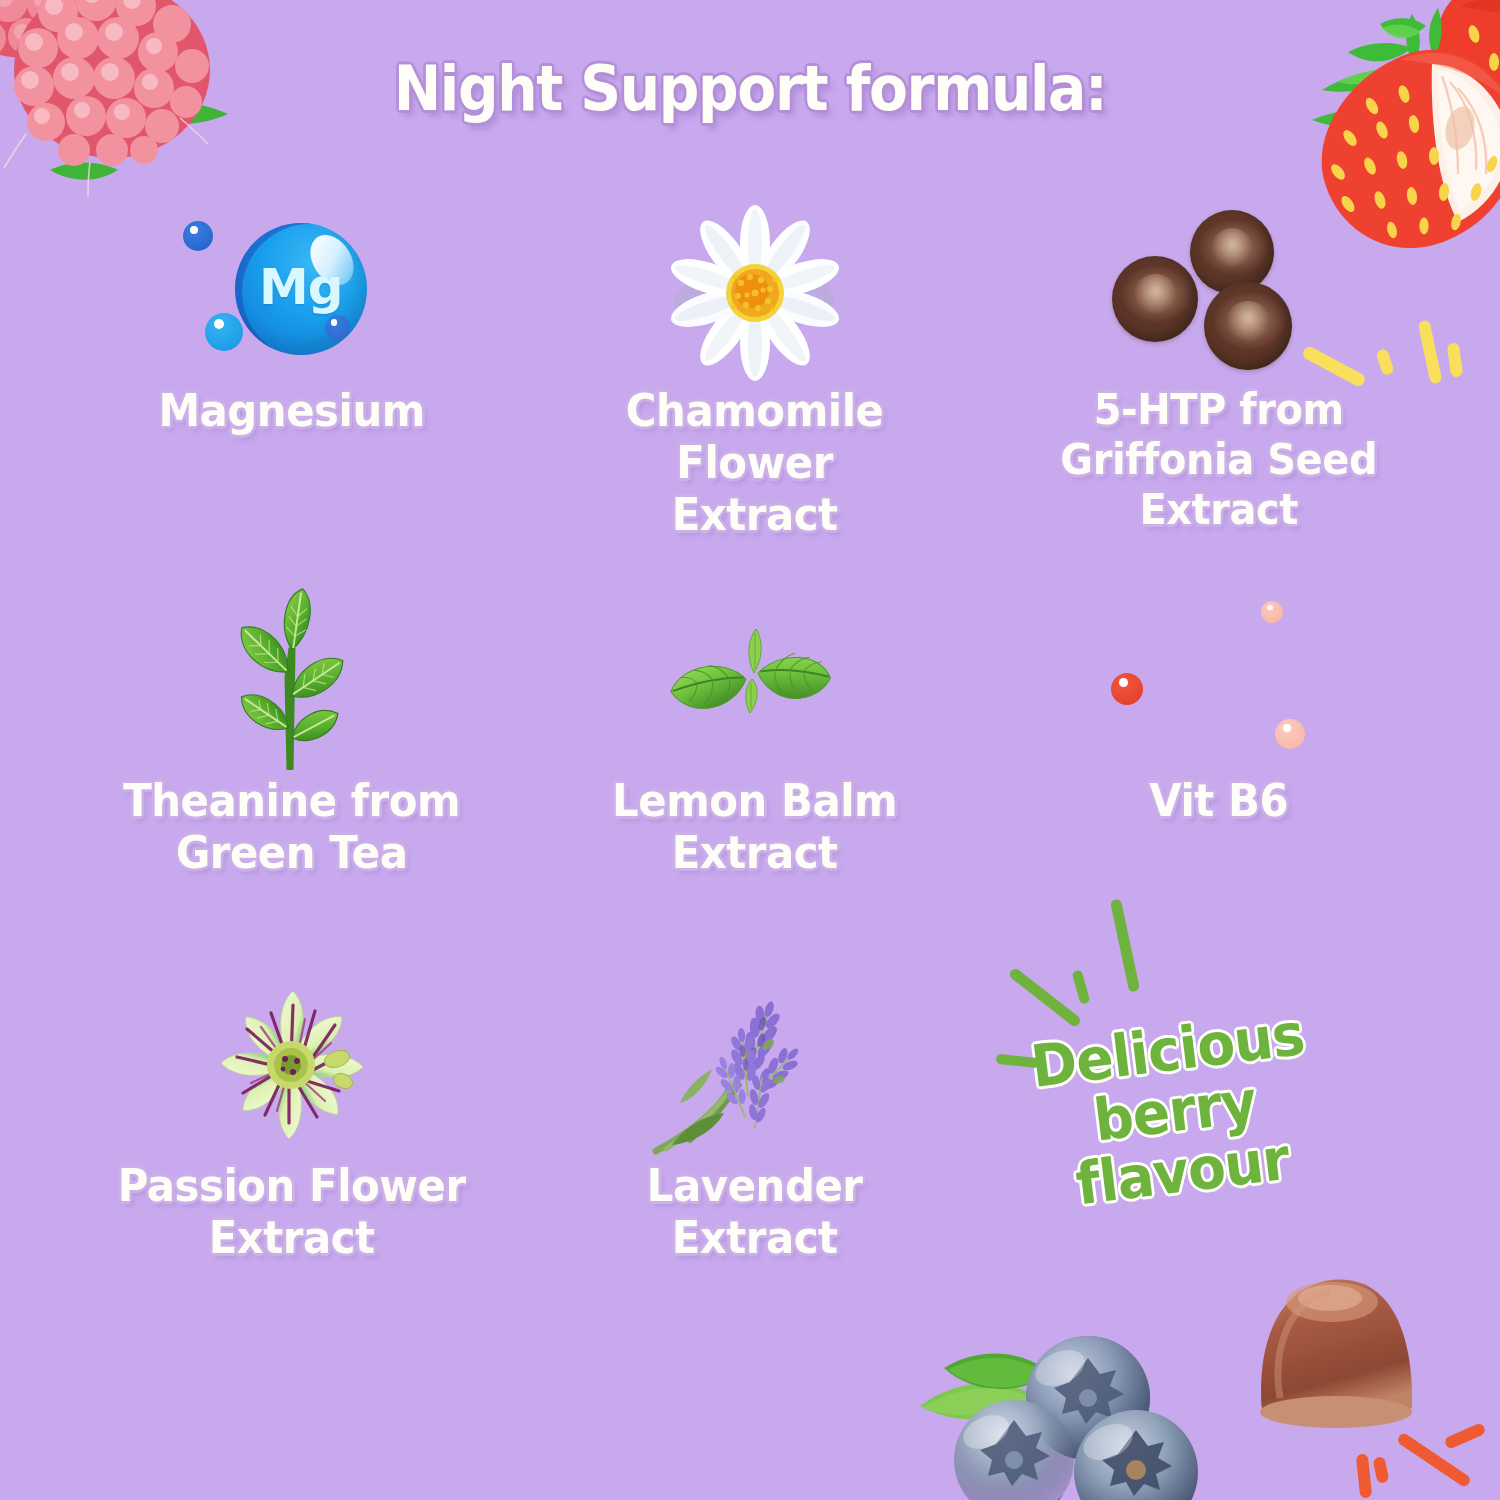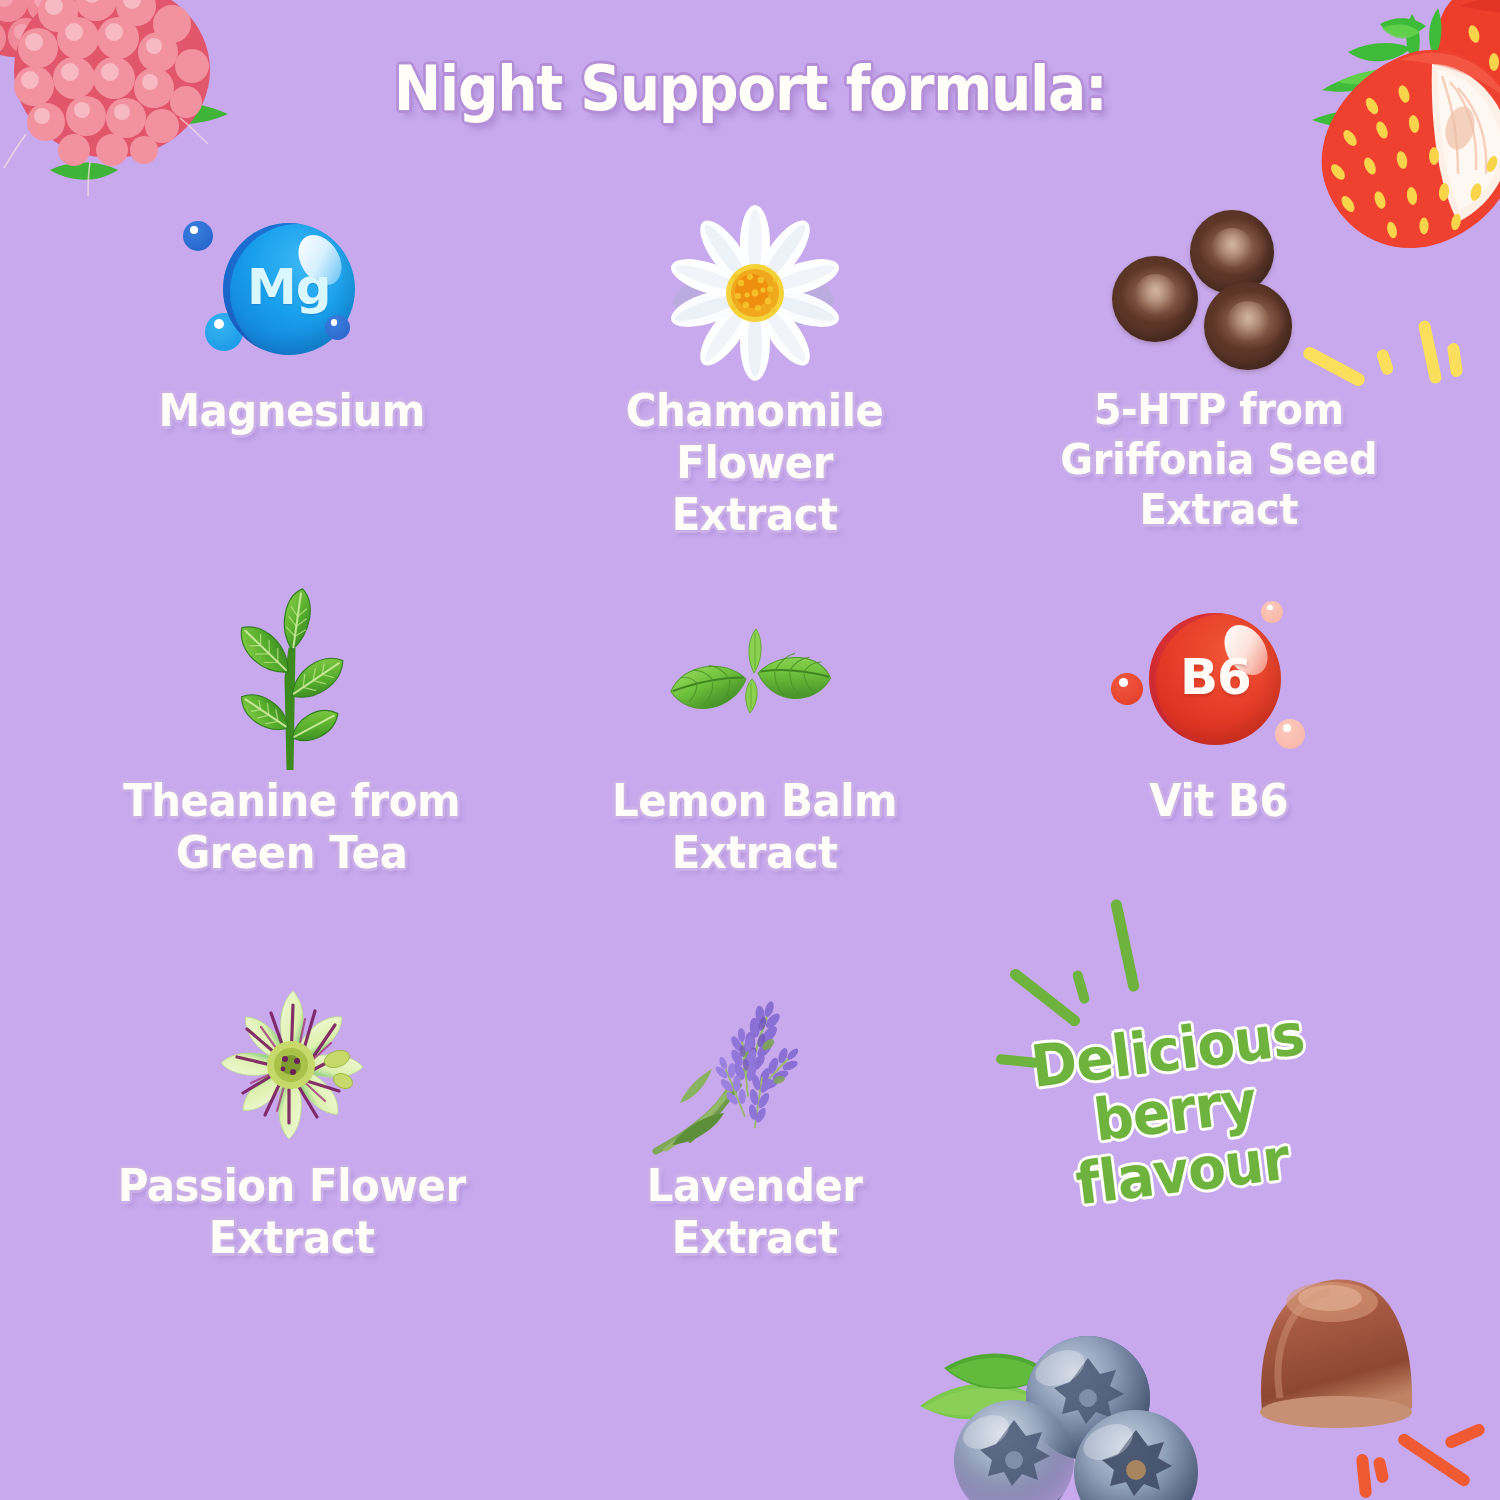--- a/index.html
+++ b/index.html
@@ -55,21 +55,21 @@
     transform:scaleX(.93);
     padding:0 6px;
   }
   .lab.sm { font-size:43px; }
 
   
   .sphere-box { position:relative; width:230px; height:180px; }
   .sphere {
     position:absolute; border-radius:50%;
   }
-  .sphere.main { width:132px; height:132px; left:46px; top:18px; }
+  .sphere.main { width:132px; height:132px; left:58px; top:18px; }
   .sphere.main.mg {
     background:
       radial-gradient(circle at 62% 30%, #3cb8f5 0%, #19a0ec 42%, #1488dd 72%, #2464c9 100%);
     box-shadow: inset 9px 3px 0 -2px rgba(32,74,190,.55);
   }
   .sphere.main.b6 {
     background:
       radial-gradient(circle at 62% 30%, #f0583a 0%, #e8402a 40%, #dd3322 70%, #cf2a45 100%);
     box-shadow: inset 9px 3px 0 -2px rgba(196,36,70,.45);
   }
@@ -402,25 +402,20 @@
 
   <div class="cell">
     <div class="art-wrap">
       <div class="sphere-box">
         <div class="bub b62">
             <span class="dot"></span>
           </div>
         <div class="bub b61">
             <span class="dot"></span>
           </div>
-        <div class="sphere main b6">
-          <div class="rim"></div>
-          <div class="hl"></div>
-          <div class="el-text b6">B6</div>
-        </div>
         <div class="bub b63">
             <span class="dot"></span>
           </div>
       </div>
     </div>
     <div class="lab">Vit B6</div>
   </div>
 
   <div class="cell">
     <div class="art-wrap">

